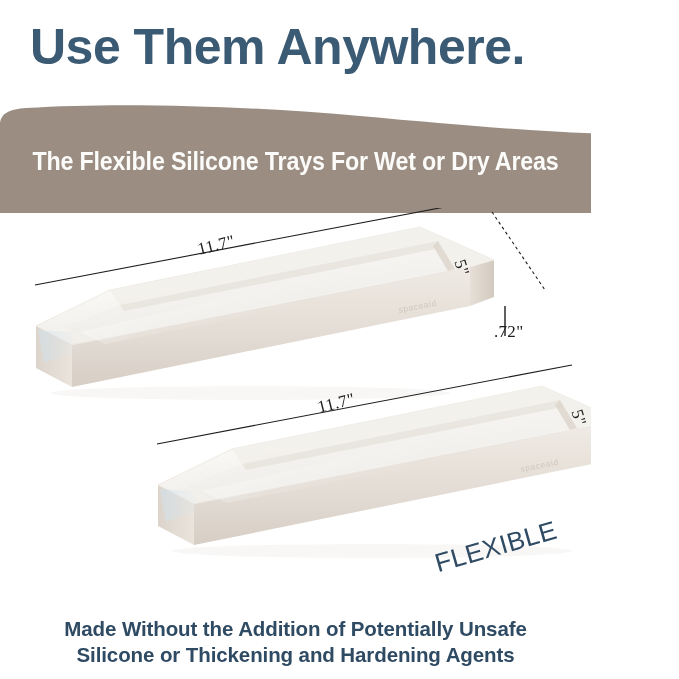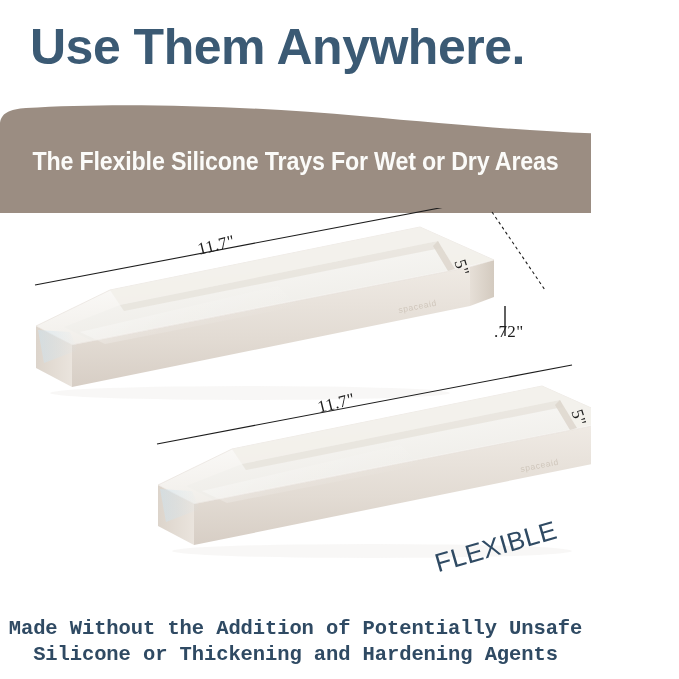--- a/index.html
+++ b/index.html
@@ -115,21 +115,21 @@
     transform-origin: left bottom;
   }
 
   
   .footer-copy {
     position: absolute;
     left: 0;
     right: 0;
     bottom: 10px;
     text-align: center;
-    font-family: Liberation Mono, monospace;
+    font-family: Liberation Sans, sans-serif;
     font-weight: 700;
     font-size: 20.5px;
     line-height: 1.30;
     color: #2f4a63;
     letter-spacing: -0.1px;
   }
   .footer-copy div { white-space: nowrap; }
 </style>
 </head>
 <body>

